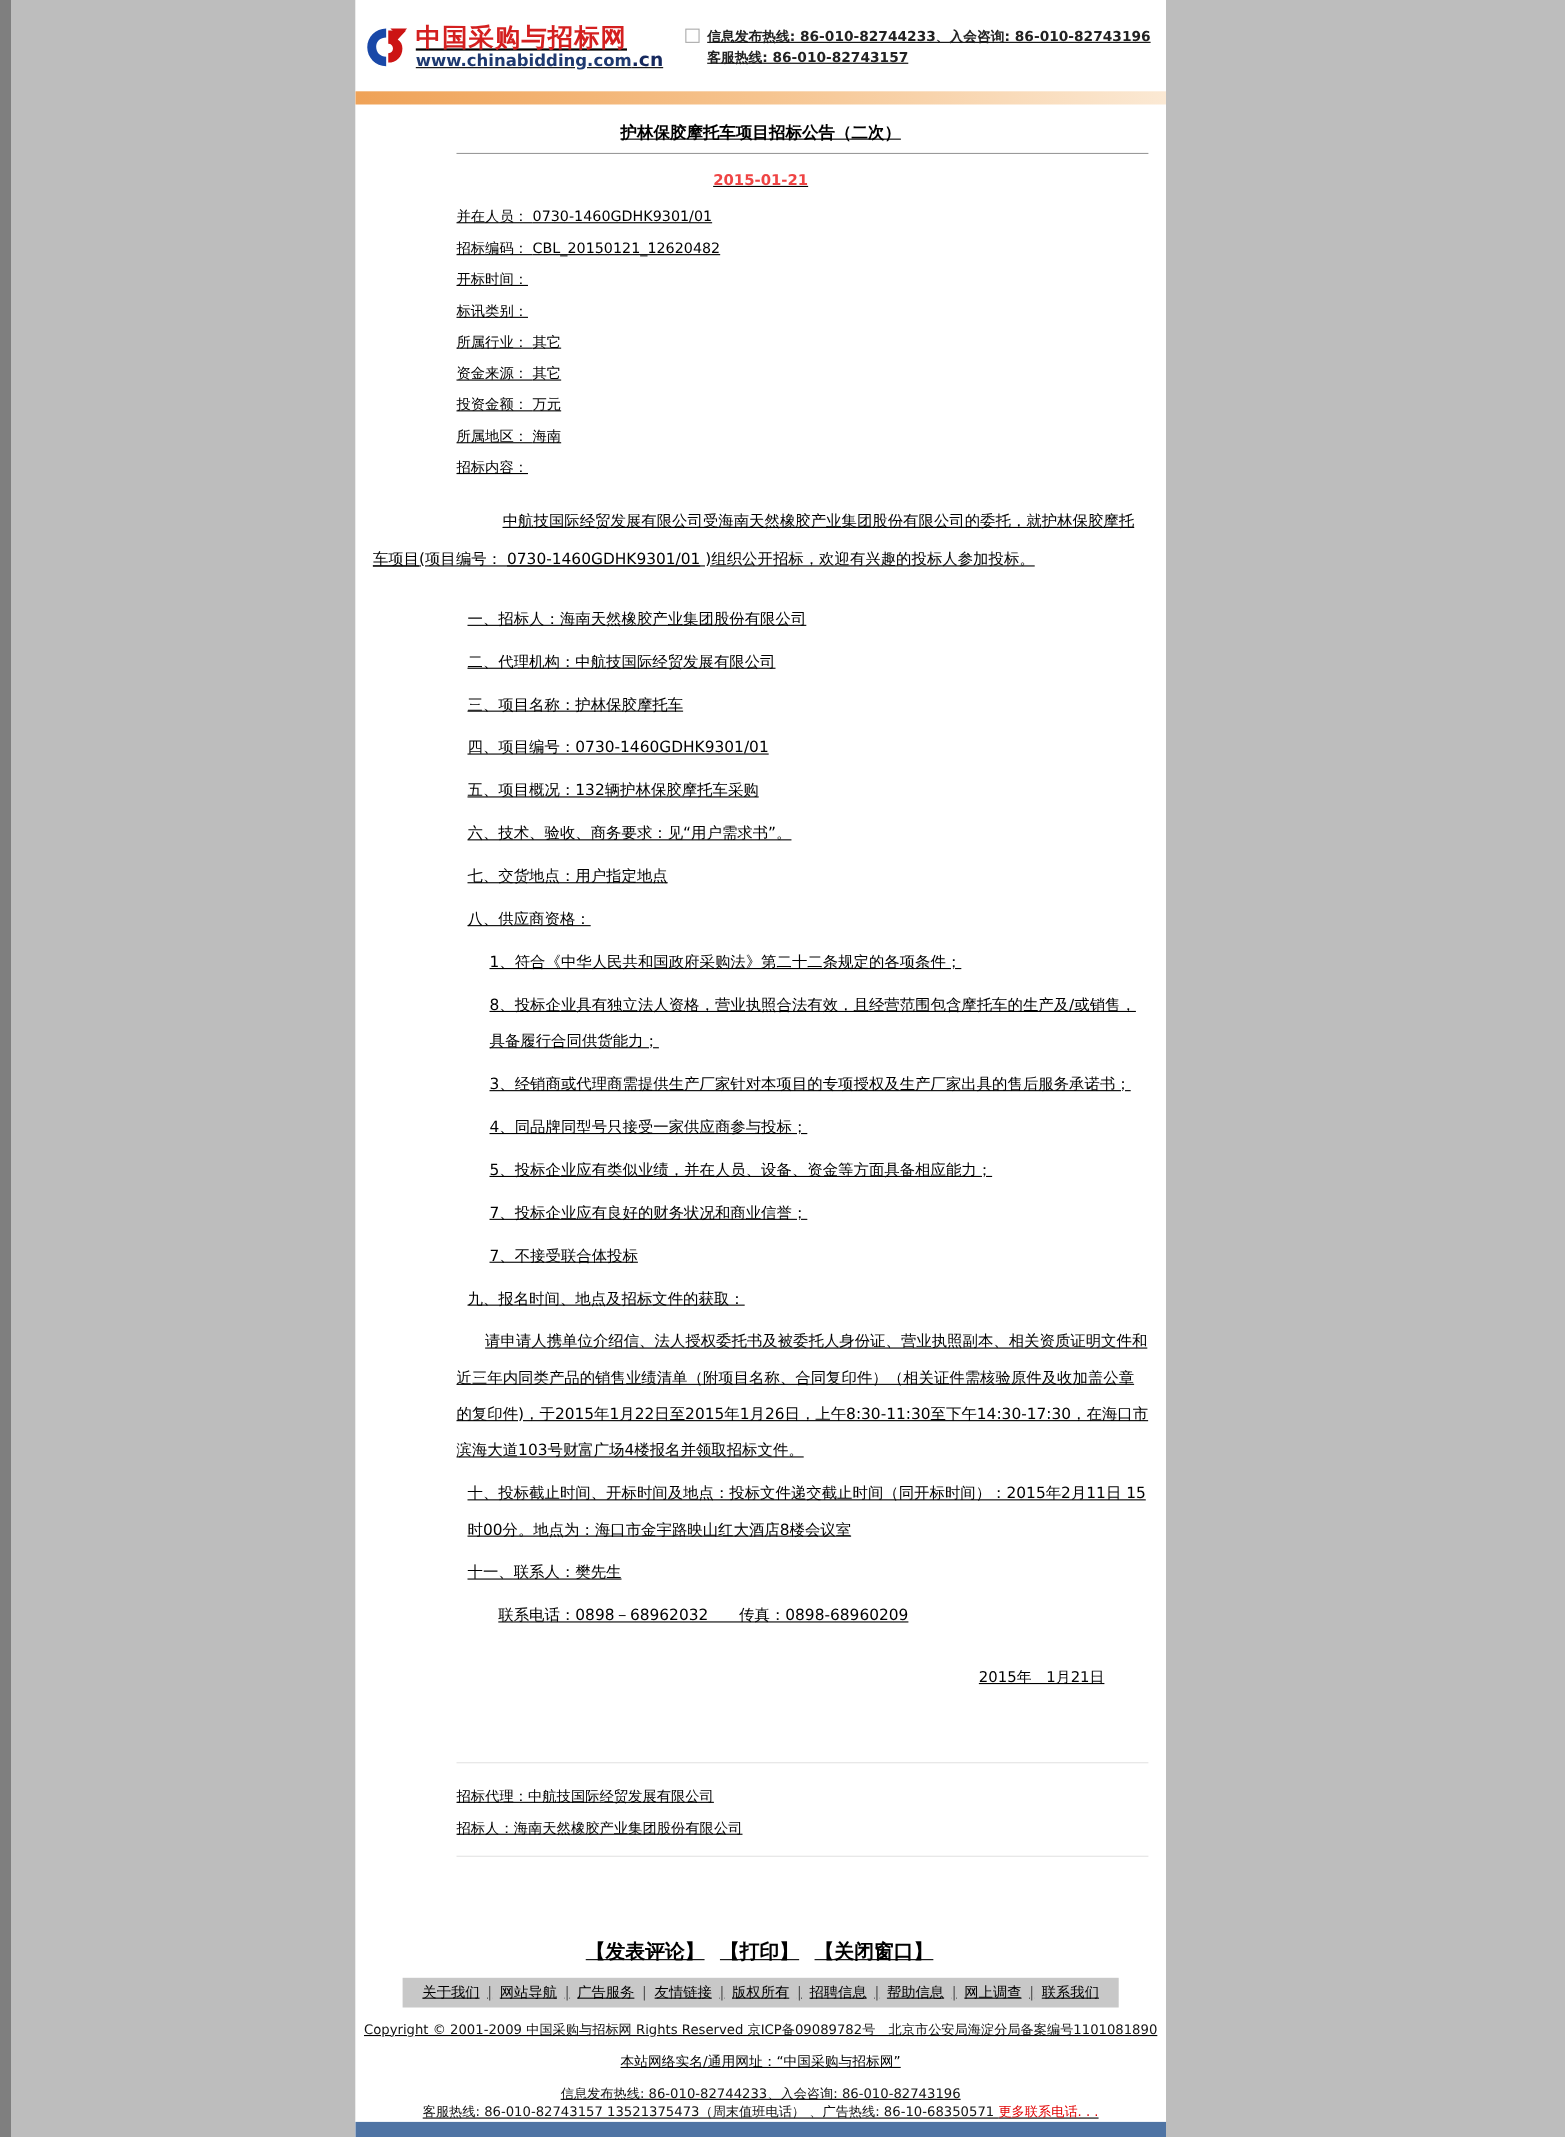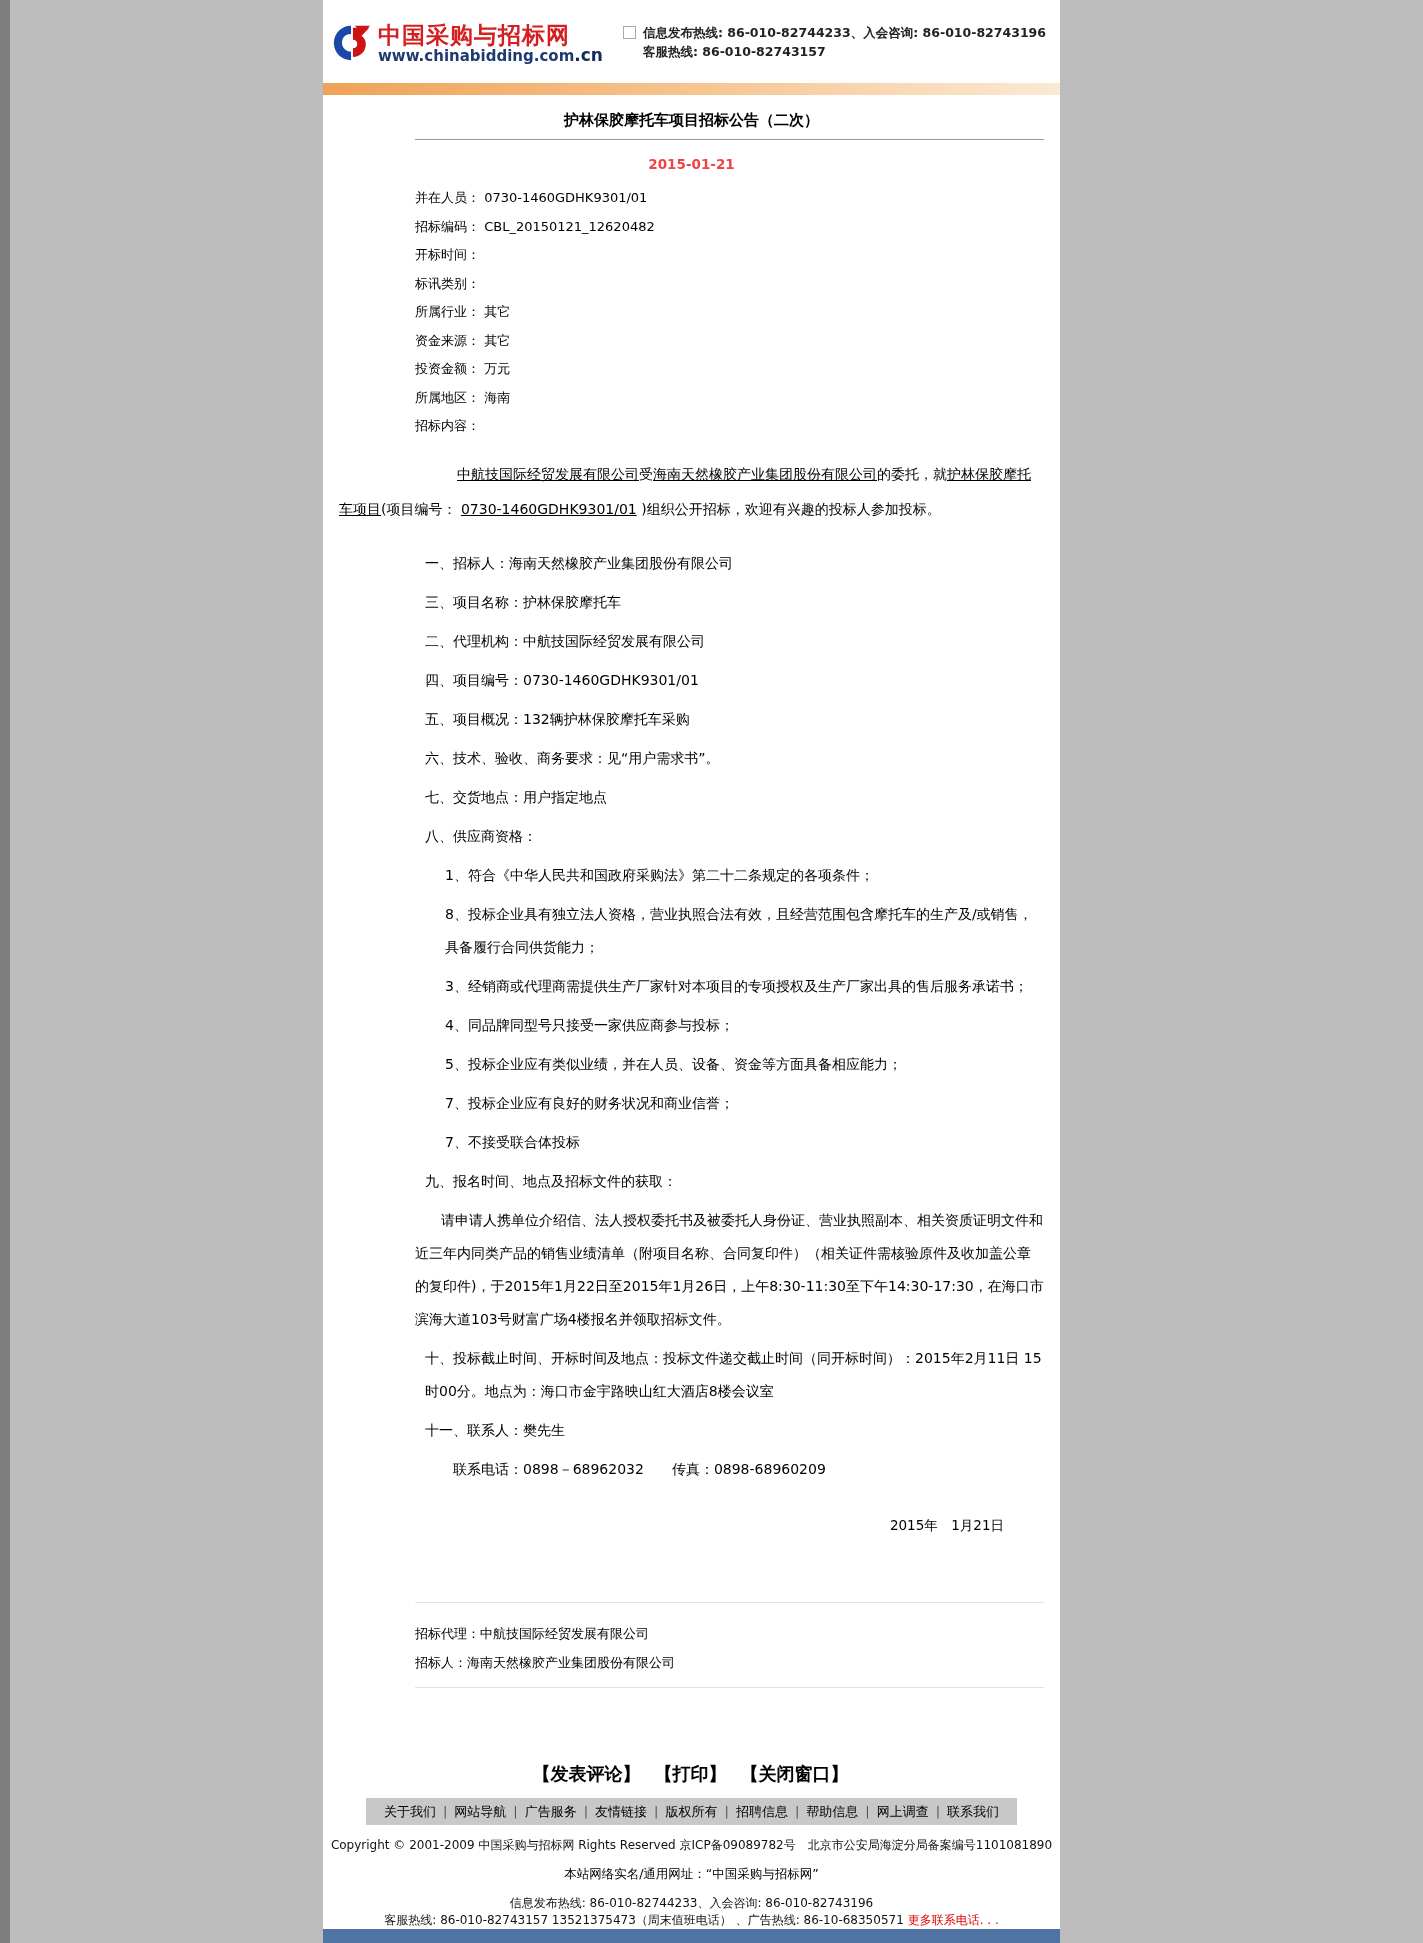--- a/index.html
+++ b/index.html
@@ -6,21 +6,21 @@
   html,body { width:1423px; height:1943px; }
   body {
     background:#bdbdbd;
     font-family:"DejaVu Sans","Liberation Sans",sans-serif;
     color:#000;
     position:relative;
   }
   .edge-strip { position:absolute; left:0; top:0; width:10px; height:1943px; background:#7f7f7f; }
   .page {
     position:absolute; left:323px; top:0; width:737px; height:1943px;
-    background:#ffffff; overflow:hidden;
+    background:#ffffff; overflow:hidden;text-decoration:underline;
   }
   
   .site-header { display:flex; align-items:flex-start; padding:23px 14px 0 8px; height:83px; }
   .logo { display:flex; align-items:flex-start; cursor:pointer; }
   .logo svg { width:42px; height:42px; }
   .logo-text { margin-left:5px; }
   .logo-title { color:#d42020; font-weight:bold; font-size:23px; line-height:24px; letter-spacing:1px; }
   .logo-url { color:#1f3a70; font-weight:bold; font-size:15px; line-height:17px; }
   .logo-url b { font-size:17px; color:#16295e; }
   .header-contact { margin-left:auto; display:flex; align-items:flex-start; }
@@ -105,22 +105,22 @@
         <div class="field-line"><span>资金来源： </span><span>其它</span></div>
         <div class="field-line"><span>投资金额： </span><span>万元</span></div>
         <div class="field-line"><span>所属地区： </span><span>海南</span></div>
         <div class="field-line"><span>招标内容： </span><span></span></div>
       </div>
 
     <p class="intro" id="intro"><span class="u">中航技国际经贸发展有限公司</span><span>受</span><span class="u">海南天然橡胶产业集团股份有限公司</span><span>的委托，就</span><span class="u">护林保胶摩托车项目</span><span>(项目编号： </span><span class="u">0730-1460GDHK9301/01</span><span> )组织公开招标，欢迎有兴趣的投标人参加投标。</span></p>
 
     <div id="items">
         <div class="doc-item item-h">一、招标人：海南天然橡胶产业集团股份有限公司</div>
+        <div class="doc-item item-h">二、代理机构：中航技国际经贸发展有限公司</div>
         <div class="doc-item item-h">三、项目名称：护林保胶摩托车</div>
-        <div class="doc-item item-h">二、代理机构：中航技国际经贸发展有限公司</div>
         <div class="doc-item item-h">四、项目编号：0730-1460GDHK9301/01</div>
         <div class="doc-item item-h">五、项目概况：132辆护林保胶摩托车采购</div>
         <div class="doc-item item-h">六、技术、验收、商务要求：见“用户需求书”。</div>
         <div class="doc-item item-h">七、交货地点：用户指定地点</div>
         <div class="doc-item item-h">八、供应商资格：</div>
         <div class="doc-item item-sub">1、符合《中华人民共和国政府采购法》第二十二条规定的各项条件；</div>
         <div class="doc-item item-sub">8、投标企业具有独立法人资格，营业执照合法有效，且经营范围包含摩托车的生产及/或销售，具备履行合同供货能力；</div>
         <div class="doc-item item-sub">3、经销商或代理商需提供生产厂家针对本项目的专项授权及生产厂家出具的售后服务承诺书；</div>
         <div class="doc-item item-sub">4、同品牌同型号只接受一家供应商参与投标；</div>
         <div class="doc-item item-sub">5、投标企业应有类似业绩，并在人员、设备、资金等方面具备相应能力；</div>

